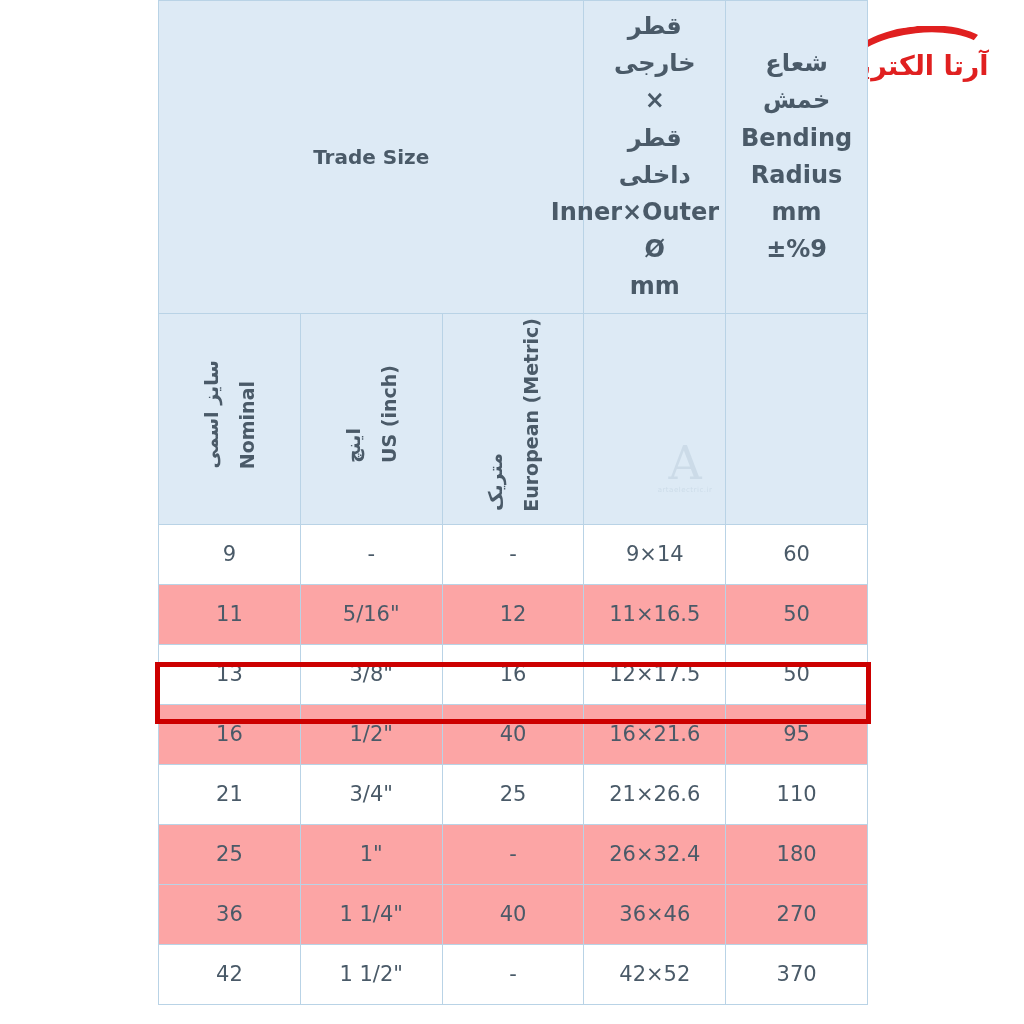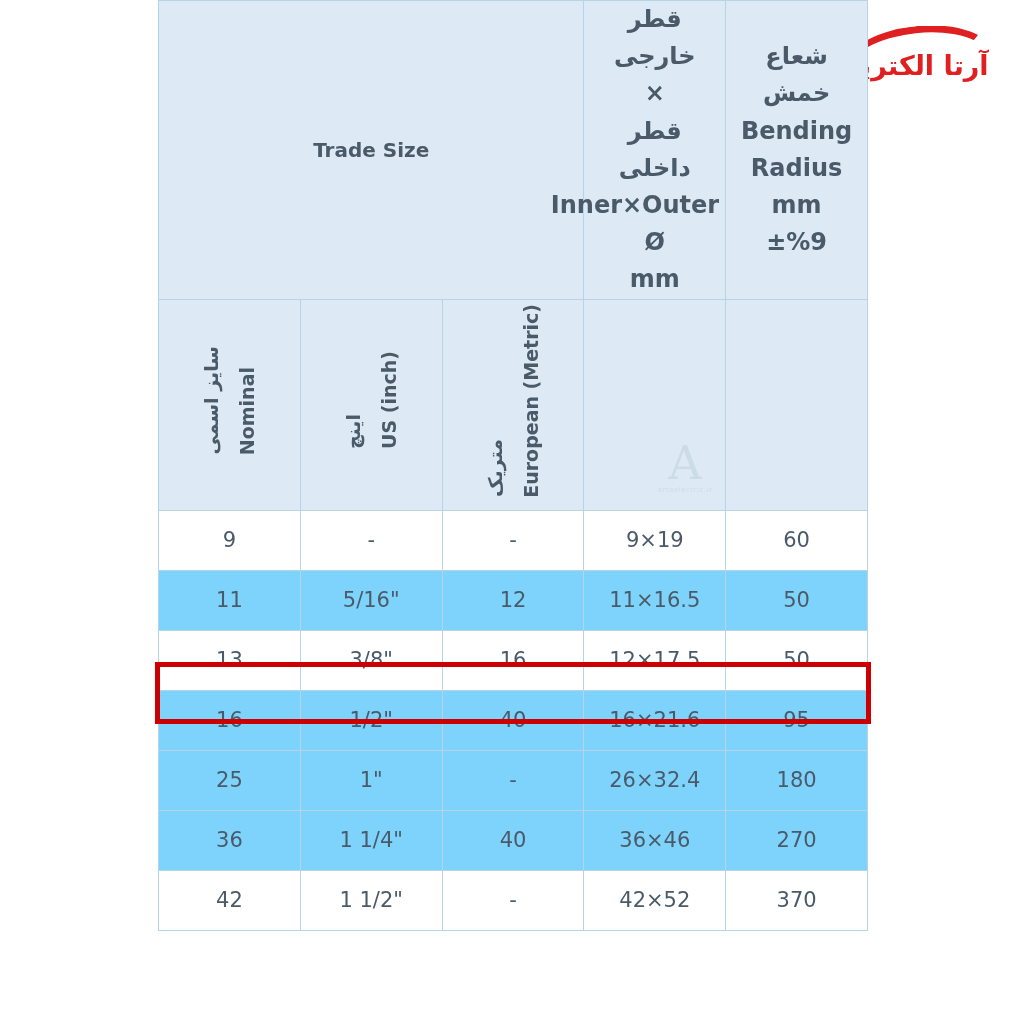--- a/index.html
+++ b/index.html
@@ -85,21 +85,21 @@
     font-size: 21px;
   }
 
   
   .hdr-top th {
     background: #ddeaf5;
     height: 92px;
     color: #1b3b56;
     font-size: 25px;
     font-weight: bold;
-    padding: 0 6px;
+    padding: 7px 6px;
   }
   .hdr-top th.trade {
     font-size: 20px;
   }
   .hdr-top th.rtl {
     direction: rtl;
     line-height: 1.55;
     font-size: 24px;
   }
 
@@ -121,21 +121,21 @@
     line-height: 1.5;
     font-size: 19px;
   }
   .hdr-sub th.wide {
     font-size: 21px;
     line-height: 1.6;
   }
 
   tbody tr { height: 60px; }
   tbody tr.odd  td { background: #ffffff; }
-  tbody tr.even td { background: #7dd3fc; }
+  tbody tr.even td { background: #fca5a5; }
 
   tbody td { font-size: 22px; color: #4d5d6b; }
 
   
   .highlight-box {
     position: absolute;
     left: 155px;
     top: 662px;
     width: 716px;
     height: 62px;
@@ -209,21 +209,21 @@
           </th>
           <th class="wide"></th>
           <th class="wide"></th>
         </tr>
       </thead>
       <tbody id="tbody">
           <tr class="odd">
             <td>9</td>
             <td>-</td>
             <td>-</td>
-            <td>9×19</td>
+            <td>9×14</td>
             <td>60</td>
           </tr>
           <tr class="even">
             <td>11</td>
             <td>5/16"</td>
             <td>12</td>
             <td>11×16.5</td>
             <td>50</td>
           </tr>
           <tr class="odd">
@@ -233,20 +233,27 @@
             <td>12×17.5</td>
             <td>50</td>
           </tr>
           <tr class="even">
             <td>16</td>
             <td>1/2"</td>
             <td>40</td>
             <td>16×21.6</td>
             <td>95</td>
           </tr>
+          <tr class="odd">
+            <td>21</td>
+            <td>3/4"</td>
+            <td>25</td>
+            <td>21×26.6</td>
+            <td>110</td>
+          </tr>
           <tr class="even">
             <td>25</td>
             <td>1"</td>
             <td>-</td>
             <td>26×32.4</td>
             <td>180</td>
           </tr>
           <tr class="even">
             <td>36</td>
             <td>1 1/4"</td>

